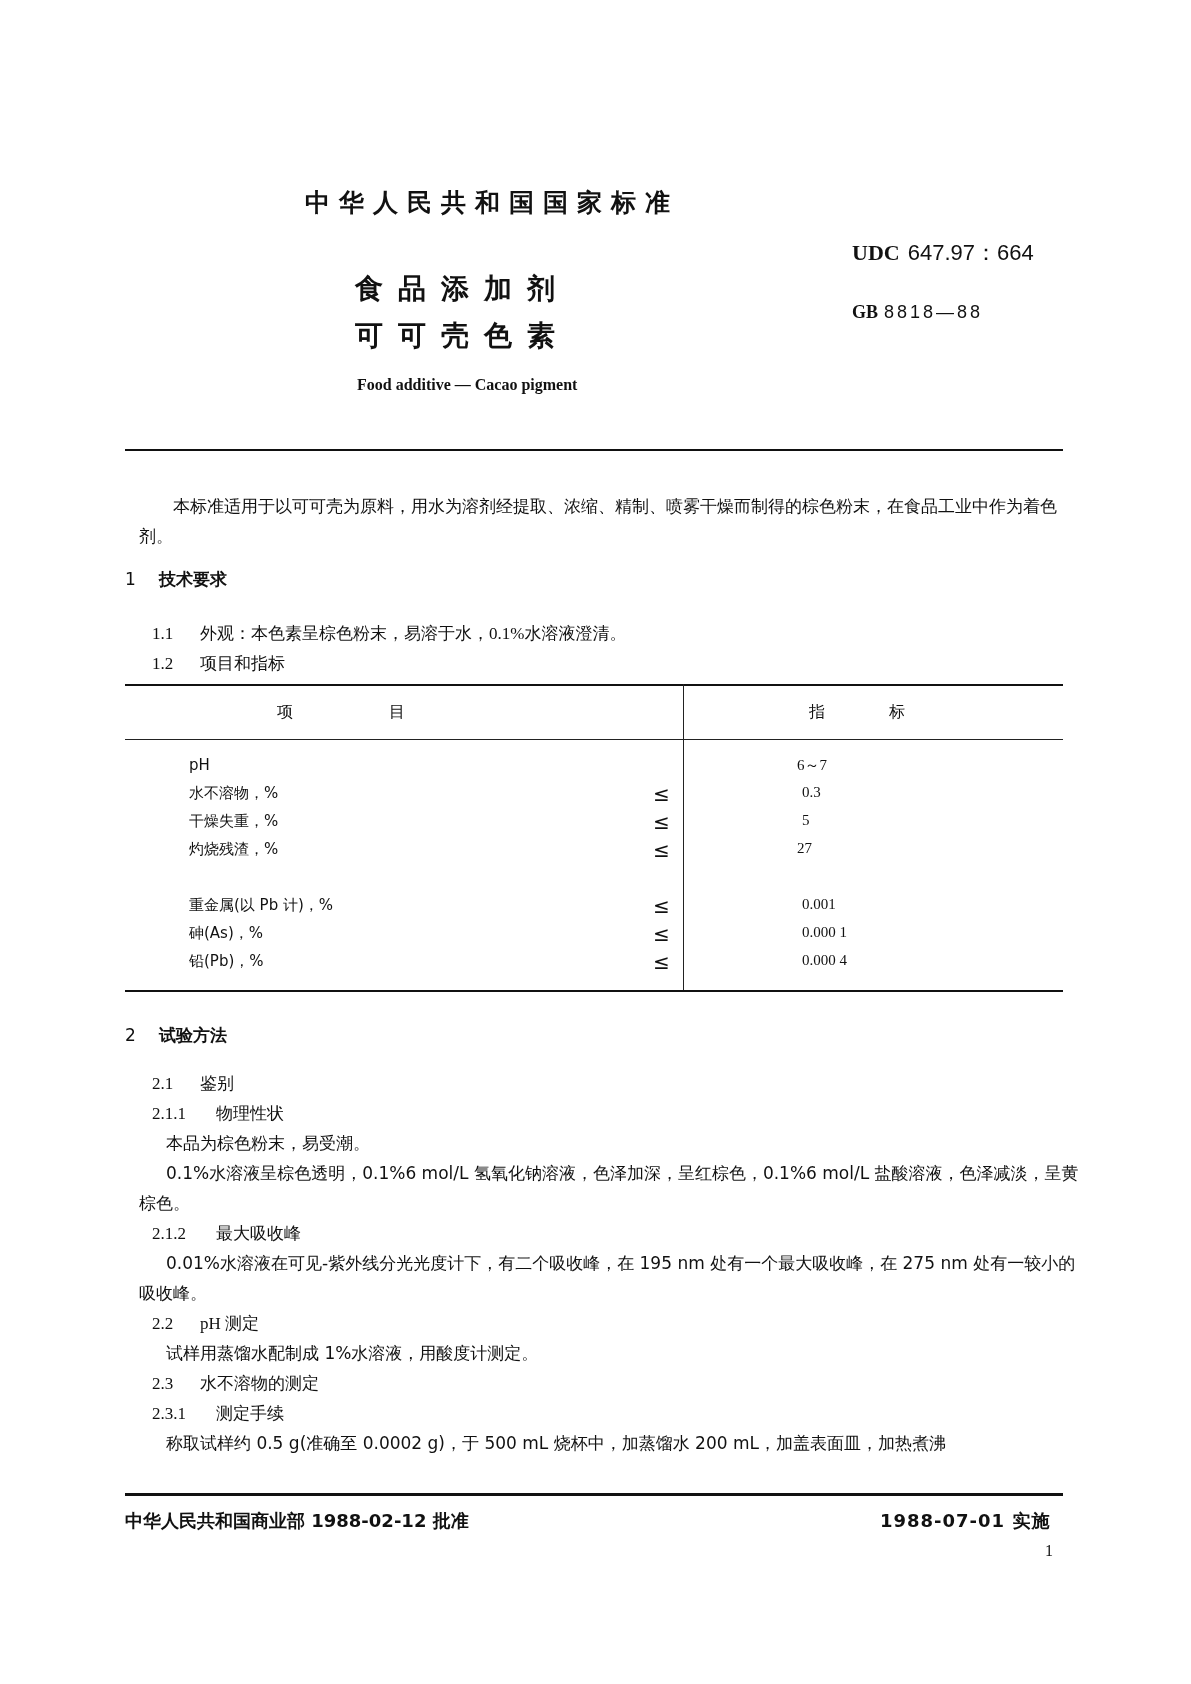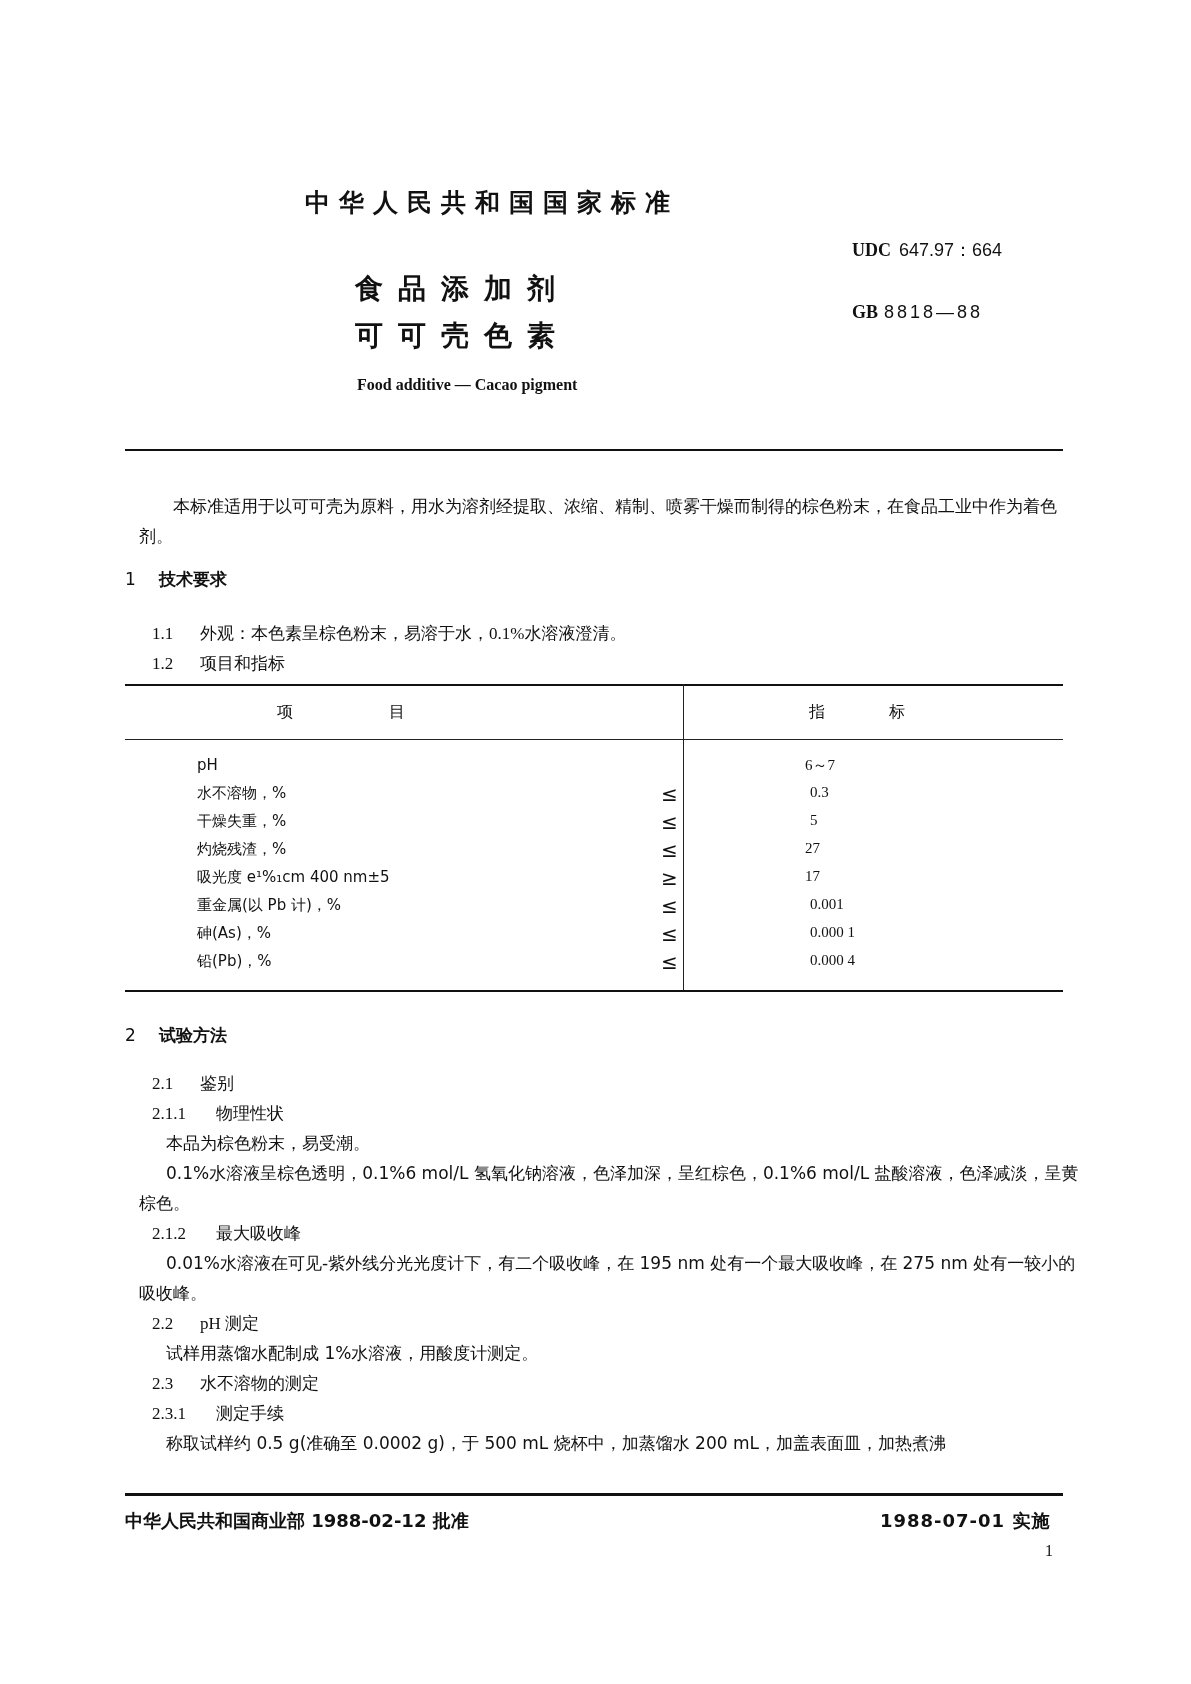--- a/index.html
+++ b/index.html
@@ -6,21 +6,21 @@
   body {
     width: 1191px; height: 1684px; position: relative; overflow: hidden;
     font-family: "DejaVu Serif", "Liberation Serif", serif;
     color: #111111;
   }
   .abs { position: absolute; }
   .std-header {
     left: 305px; top: 186px; font-size: 25px; font-weight: bold;
     letter-spacing: 9px; font-family: "DejaVu Sans", sans-serif;
   }
-  .udc { left: 852px; top: 238px; font-size: 18px; font-family: "Liberation Sans", sans-serif; }
+  .udc { left: 852px; top: 238px; font-size: 22px; font-family: "Liberation Sans", sans-serif; }
   .udc b { font-family: "Liberation Serif", serif; font-weight: bold; margin-right: 8px; }
   .gb { left: 852px; top: 302px; font-size: 18px; font-family: "Liberation Sans", sans-serif; letter-spacing: 3px; }
   .gb b { font-family: Liberation Serif, serif; font-weight: bold; margin-right: 6px; letter-spacing: 0; }
   .title1, .title2 {
     left: 355px; font-size: 28px; font-weight: bold; letter-spacing: 15px;
     font-family: "DejaVu Sans", sans-serif;
   }
   .title1 { top: 270px; }
   .title2 { top: 317px; }
   .en-title {
@@ -39,21 +39,21 @@
   .sub .num { display: inline-block; min-width: 48px; }
   .sub .num.wide { min-width: 64px; }
 
   
   .tbl { left: 125px; top: 684px; width: 938px; }
   .tbl-top { position: absolute; left: 0; top: 0; width: 938px; height: 2px; background: #111; }
   .tbl-mid { position: absolute; left: 0; top: 55px; width: 938px; height: 1px; background: #222; }
   .tbl-bot { position: absolute; left: 0; top: 306px; width: 938px; height: 2px; background: #111; }
   .tbl-vline { position: absolute; left: 558px; top: 0; width: 1px; height: 306px; background: #222; }
   .th { position: absolute; top: 18px; font-size: 16px; font-family: "DejaVu Sans", sans-serif; }
-  .row { position: absolute; left: 16px; width: 938px; height: 28px; font-size: 15px; font-family: "DejaVu Sans", sans-serif; }
+  .row { position: absolute; left: 8px; width: 938px; height: 28px; font-size: 15px; font-family: "DejaVu Sans", sans-serif; }
   .row .item { position: absolute; left: 56px; top: 0; }
   .row .op { position: absolute; left: 520px; top: -2px; font-size: 20px; }
   .row .val { position: absolute; top: 0; font-family: "Liberation Serif", serif; font-size: 15px; }
 
   .rule-bottom { left: 125px; top: 1493px; width: 938px; height: 3px; }
   .footer-left {
     left: 125px; top: 1509px; font-size: 18px; font-weight: bold;
     font-family: "DejaVu Sans", sans-serif;
   }
   .footer-right {
@@ -110,25 +110,20 @@
   <div class="row" style="top:128px;">
     <span class="item">干燥失重，%</span>
     <span class="op">≤</span>
     <span class="val" style="left:669px;">5</span>
   </div>
   <div class="row" style="top:156px;">
     <span class="item">灼烧残渣，%</span>
     <span class="op">≤</span>
     <span class="val" style="left:664px;">27</span>
   </div>
-  <div class="row" style="top:184px;">
-    <span class="item">吸光度 e¹%₁cm 400 nm±5</span>
-    <span class="op">≥</span>
-    <span class="val" style="left:664px;">17</span>
-  </div>
   <div class="row" style="top:212px;">
     <span class="item">重金属(以 Pb 计)，%</span>
     <span class="op">≤</span>
     <span class="val" style="left:669px;">0.001</span>
   </div>
   <div class="row" style="top:240px;">
     <span class="item">砷(As)，%</span>
     <span class="op">≤</span>
     <span class="val" style="left:669px;">0.000 1</span>
   </div>

